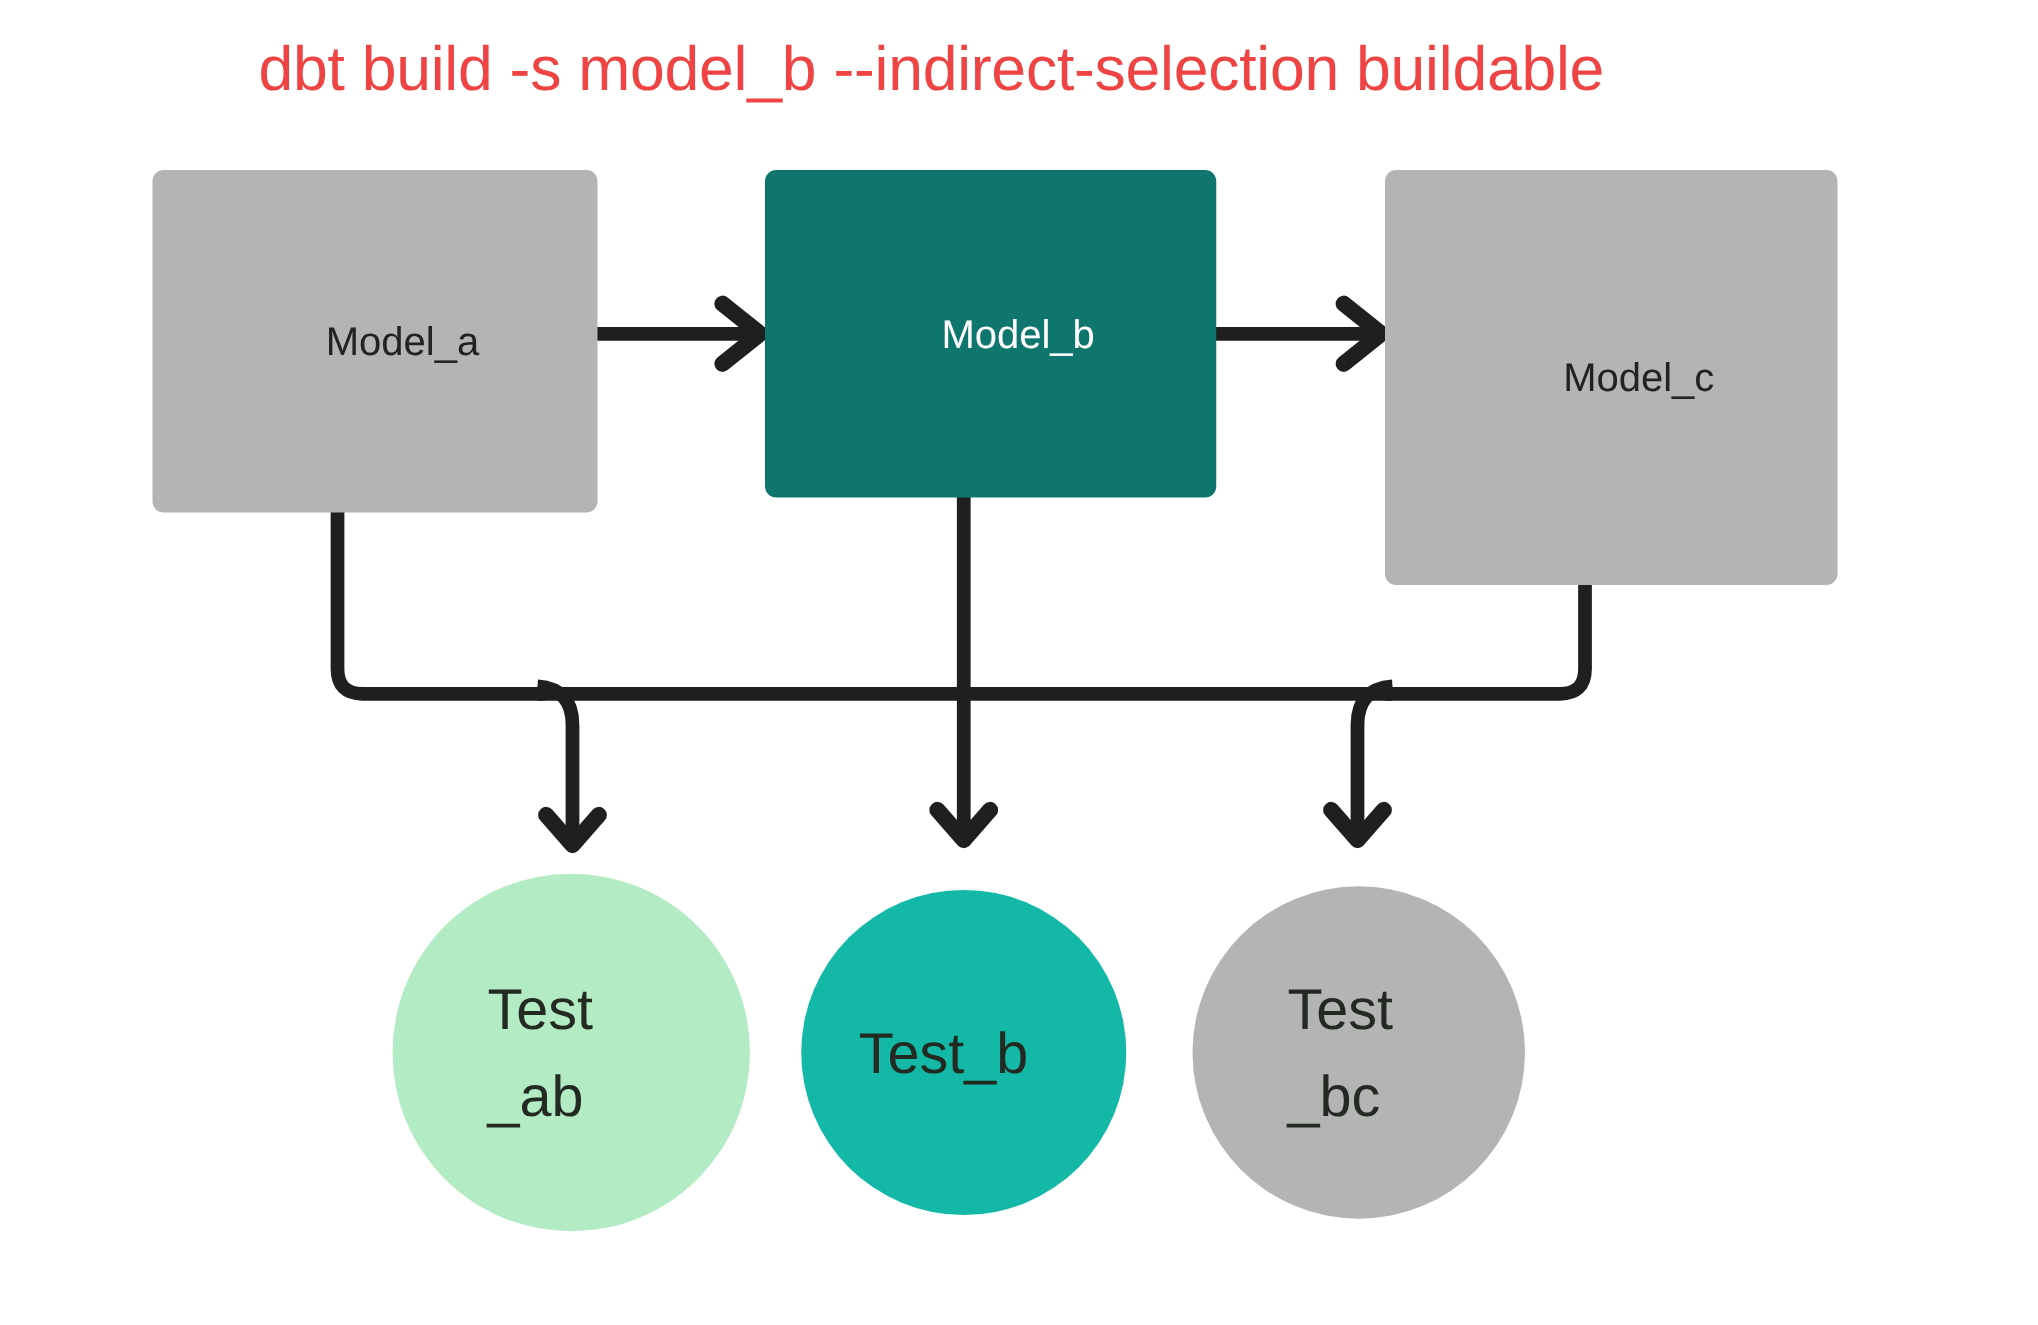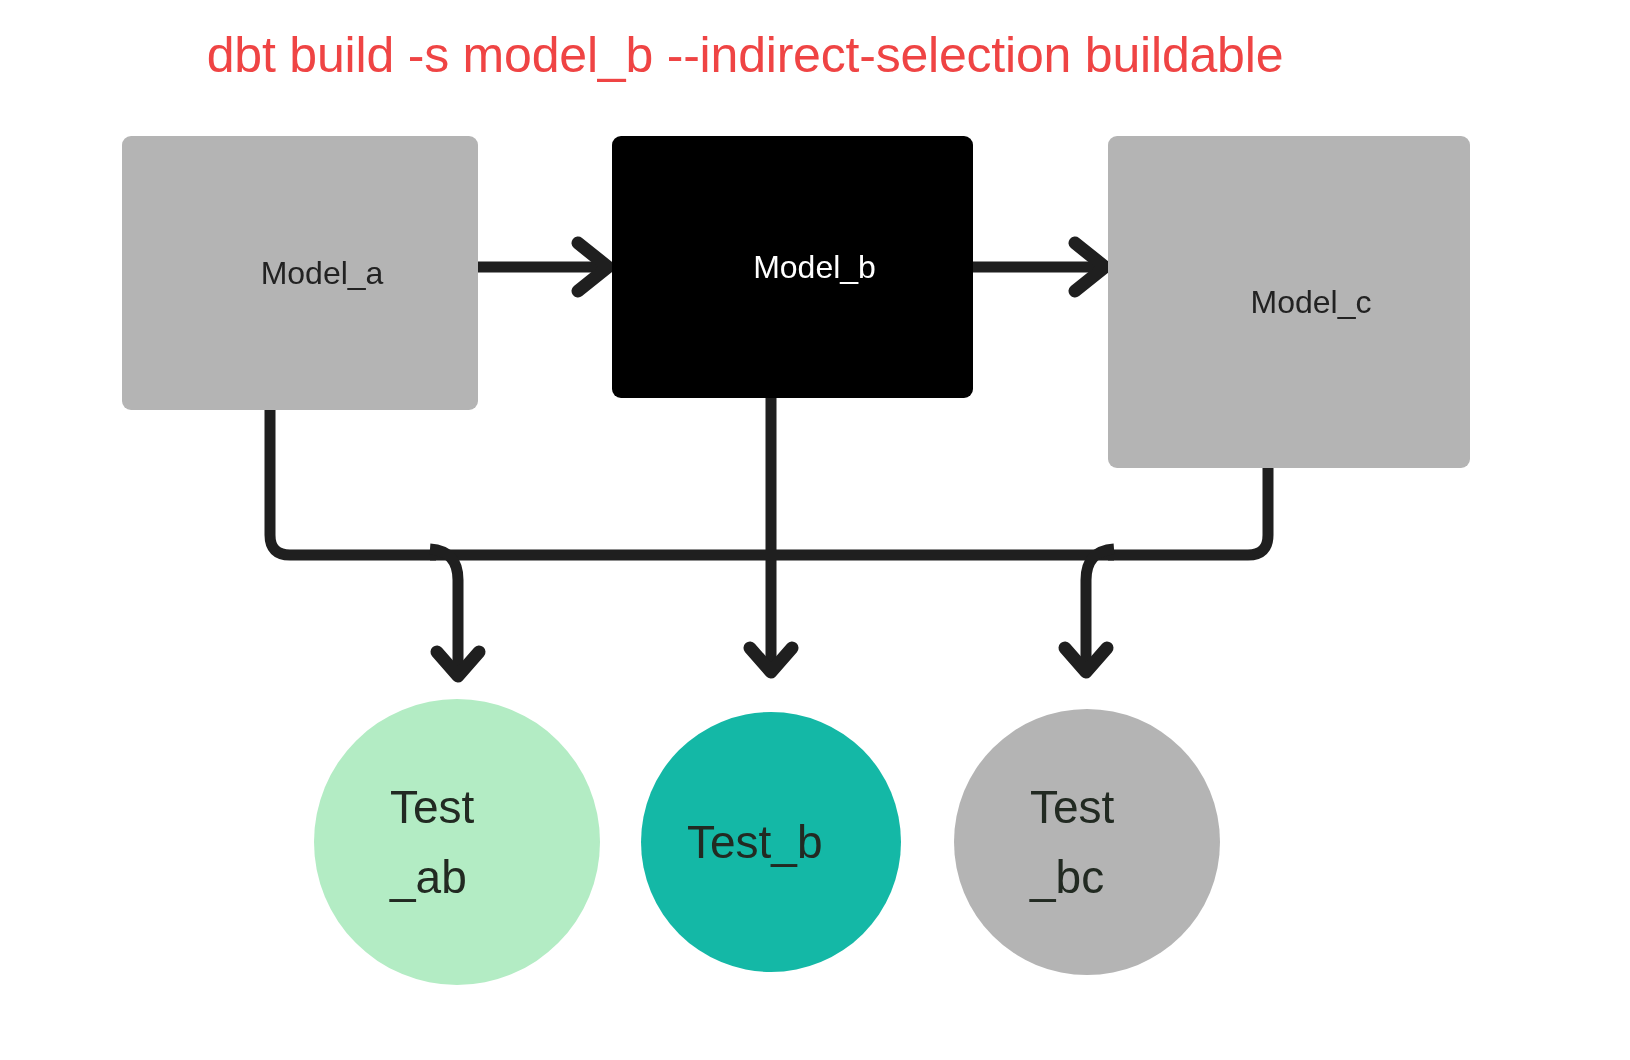--- a/index.html
+++ b/index.html
@@ -114,21 +114,21 @@
     <g>
       <path d="M 1114 549 Q 1086 551 1086 580 L 1086 672" fill="none" stroke="#1f1f1f" stroke-width="11" stroke-linecap="butt" stroke-linejoin="round"></path>
       <path d="M 1065 648 L 1086 672 L 1107 648" fill="none" stroke="#1f1f1f" stroke-width="13" stroke-linecap="round" stroke-linejoin="round"></path>
     </g>
   </svg>
 
   <div class="node-box" style="left:122px; top:136px; width:312px; height:274px; background:#b4b4b4; color:#222222;">
     <span>Model_a</span>
   </div>
 
-  <div class="node-box" style="left:612px; top:136px; width:317px; height:262px; background:#000000; color:#ffffff;">
+  <div class="node-box" style="left:612px; top:136px; width:317px; height:262px; background:#0f766e; color:#ffffff;">
     <span>Model_b</span>
   </div>
 
   <div class="node-box" style="left:1108px; top:136px; width:318px; height:332px; background:#b4b4b4; color:#222222;">
     <span>Model_c</span>
   </div>
 
   <div class="node-circle" style="left:314px; top:699px; width:286px; height:286px; background:#b3ecc4; padding-left:76px; box-sizing:border-box;">
     <span class="circle-text-wrap">
       <span class="circle-line">Test</span>

